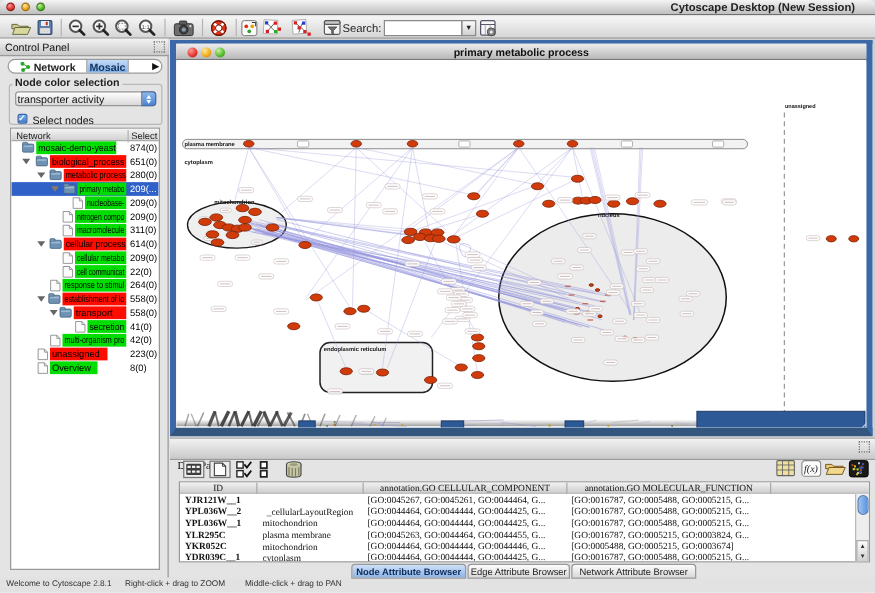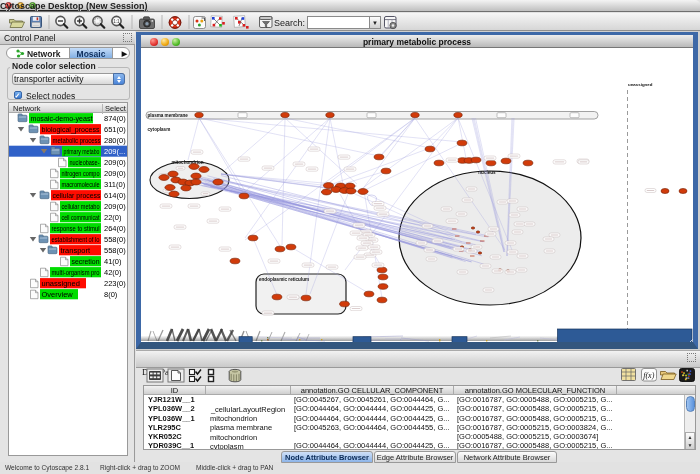--- a/index.html
+++ b/index.html
@@ -1,28 +1,28 @@
 <!DOCTYPE html>
 <html><head><meta charset="utf-8"><style>
 * { margin:0; padding:0; box-sizing:border-box; }
 html,body { width:700px; height:474px; font-family:"Liberation Sans",sans-serif; background:#e8e8e8; overflow:hidden; }
 #win { position:relative; width:700px; height:474px; background:#e2e2e2; }
 #titlebar { position:absolute; left:0; top:0; width:700px; height:12px; background:linear-gradient(#f4f4f4,#bfbfbf); border-bottom:1px solid #6f6f6f; border-radius:5px 5px 0 0; }
-#titlebar .t { position:absolute; left:0; right:16px; top:1px; text-align:left; font-size:9px; font-weight:bold; color:#222;text-decoration:underline; }
+#titlebar .t { position:absolute; left:0; right:16px; top:1px; text-align:right; font-size:9px; font-weight:bold; color:#222; }
 .light { position:absolute; top:2.2px; width:7px; height:7px; border-radius:50%; }
 #toolbar { position:absolute; left:0; top:13px; width:700px; height:18px; background:linear-gradient(#f6f6f6,#d6d6d6); border-bottom:1px solid #8e8e8e; }
 #searchbox { position:absolute; left:307px; top:2.5px; width:63px; height:13px; background:#fff; border:1px solid #8a8a8a; }
 #searchdrop { position:absolute; left:369px; top:2.5px; width:12px; height:13px; background:linear-gradient(#fcfcfc,#d0d0d0); border:1px solid #8a8a8a; font-size:6px; text-align:center; line-height:13px; color:#222; }
 
 #cpanel { position:absolute; left:0; top:31px; width:135px; height:431px; background:#e4e4e4; border-right:1px solid #9a9a9a; }
 #cphead { position:absolute; left:0; top:0; width:135px; height:14px; background:linear-gradient(#f2f2f2,#c9c9c9); border-bottom:1px solid #9a9a9a; font-size:8.5px; color:#111; padding:2px 0 0 4px; }
 #cphead .fl { position:absolute; right:3px; top:2px; width:9px; height:9px; border:1px dotted #777; }
 #tabs { position:absolute; left:6px; top:16px; width:124px; height:12px; background:#fff; border:1px solid #9a9a9a; border-radius:6px; overflow:hidden; font-size:8.5px; font-weight:bold; }
 #tabs .seg1 { position:absolute; left:0; top:0; width:62px; height:12px; color:#222; text-align:center; line-height:12px; }
-#tabs .seg2 { position:absolute; left:62px; top:0; width:44px; height:12px; background:linear-gradient(#c4dcf8,#76a7e0); color:#10305e; text-align:center; line-height:12px; border-left:1px solid #9a9a9a; border-right:1px solid #9a9a9a; }
+#tabs .seg2 { position:absolute; left:62px; top:0; width:34px; height:12px; background:linear-gradient(#c4dcf8,#76a7e0); color:#10305e; text-align:center; line-height:12px; border-left:1px solid #9a9a9a; border-right:1px solid #9a9a9a; }
 #tabs .seg3 { position:absolute; left:111px; top:0; width:13px; height:12px; color:#111; text-align:center; line-height:11px; font-size:7px; }
 #groupbox { position:absolute; left:7px; top:36px; width:123px; height:33px; border:1px solid #b8b8b8; border-radius:3px; }
 #grouplabel { position:absolute; left:10px; top:30px; font-size:8.5px; font-weight:bold; color:#222; background:#e4e4e4; padding:0 2px; }
 #combo { position:absolute; left:12px; top:42px; width:113px; height:12px; background:linear-gradient(#ffffff,#d8d8d8); border:1px solid #999; border-radius:3px; font-size:8.5px; color:#111; padding-left:1px; line-height:11px; }
 #combocap { position:absolute; right:-1px; top:-1px; width:12px; height:12px; background:linear-gradient(#8cb8ee,#4a84d8); border:1px solid #4a6fa5; border-radius:0 3px 3px 0; }
 #combocap:before { content:""; position:absolute; left:3.2px; top:1.5px; border-left:2.8px solid transparent; border-right:2.8px solid transparent; border-bottom:3.5px solid #fff; }
 #combocap:after { content:""; position:absolute; left:3.2px; bottom:1.5px; border-left:2.8px solid transparent; border-right:2.8px solid transparent; border-top:3.5px solid #fff; }
 #cbox { position:absolute; left:13.5px; top:59.5px; width:8px; height:8px; background:linear-gradient(#7ab2ef,#3a78d0); border:1px solid #3565a8; border-radius:2px; color:#fff; font-size:7px; font-weight:bold; line-height:8px; text-align:center; }
 #cblabel { position:absolute; left:26px; top:60px; font-size:8.5px; color:#111; }
 #treebox { position:absolute; left:8px; top:71px; width:120px; height:354px; background:#fff; border:1px solid #999; overflow:hidden; }
@@ -35,21 +35,21 @@
 #ifbar { position:absolute; left:0; top:0; width:552px; height:13px; background:linear-gradient(#ededed,#b9b9b9); border-bottom:1px solid #777; }
 #ifbar .t { position:absolute; left:0; right:0; top:1.5px; text-align:center; font-weight:bold; font-size:8.5px; color:#111; }
 .slight { position:absolute; top:2.5px; width:8px; height:8px; border-radius:50%; }
 #canvas { position:absolute; left:0; top:14px; width:552px; height:293px; background:#fff; overflow:hidden; }
 
 #dpanel { position:absolute; left:136px; top:350px; width:564px; height:112px; background:#e4e4e4; }
 #dphead { position:absolute; left:0; top:0; width:564px; height:12px; background:linear-gradient(#f2f2f2,#c9c9c9); border-top:1px solid #aaa; border-bottom:1px solid #9a9a9a; font-size:8.5px; color:#111; padding:16px 0 0 6px;font-family:Liberation Serif, serif; }
 #dphead .fl { position:absolute; right:4px; top:1.5px; width:9px; height:9px; border:1px dotted #777; }
 #dtable { position:absolute; left:7px; top:35px; width:553px; height:65px; background:#fff; border:1px solid #999; overflow:hidden; font-size:7.5px; }
 #dthead { position:absolute; left:0; top:0; width:553px; height:9.2px; background:linear-gradient(#f2f2f2,#cfcfcf); border-bottom:1px solid #aaa; color:#111; }
-#dthead span, .trow span { position:absolute; top:0; white-space:nowrap; overflow:hidden; }
+#dthead span, .trow span { position:absolute; top:0; white-space:nowrap; overflow:hidden;font-family:Liberation Serif, serif; }
 .c1 { left:4px; width:60px; } .c2 { left:66px; width:82px;margin-top:19px; } .c3 { left:150px; width:160px; } .c4 { left:313px; width:158px; }
 #dthead .c1 { left:0; width:61px; text-align:center; }
 #dthead .c2 { left:62px; width:84px; text-align:center; }
 #dthead .c3 { left:147px; width:162px; text-align:center; }
 #dthead .c4 { left:310px; width:162px; text-align:center; }
 .hdiv { position:absolute; top:0; height:9.2px; width:1px; background:#aaa; }
 .trow { position:absolute; left:0; width:553px; height:9.2px; line-height:9.2px; color:#111;padding-left:25px; }
 #vscroll { position:absolute; right:0px; top:9.2px; width:11px; height:54.8px; background:#eee; border-left:1px solid #bbb; }
 #vthumb { position:absolute; left:1px; top:1px; width:9px; height:16px; border-radius:4.5px; background:linear-gradient(90deg,#9ec3f0,#5b93dd); border:1px solid #5580b8; }
 #varrows { position:absolute; left:0px; bottom:0; width:10px; height:18px; background:linear-gradient(#fdfdfd,#cfcfcf); border:1px solid #aaa; }
@@ -844,20 +844,21 @@
         </div>
         <div class="trow" style="top:36.8px">
           <span class="c1"><b>YLR295C</b></span>
           <span class="c2">cytoplasm</span>
           <span class="c3">[GO:0045263, GO:0044464, GO:0044455, G...</span>
           <span class="c4">[GO:0016787, GO:0005215, GO:0003824, G...</span>
         </div>
         <div class="trow" style="top:46.0px">
           <span class="c1"><b>YKR052C</b></span>
           <span class="c2">cytoplasm</span>
+          <span class="c3">[GO:0044464, GO:0044444, GO:0044446, G...</span>
           <span class="c4">[GO:0005488, GO:0005215, GO:0003674]</span>
         </div>
         <div class="trow" style="top:55.2px">
           <span class="c1"><b>YDR039C__1</b></span>
           <span class="c2">mitochondrion</span>
           <span class="c3">[GO:0044464, GO:0044444, GO:0044425, G...</span>
           <span class="c4">[GO:0016787, GO:0005488, GO:0005215, G...</span>
         </div>
    <div id="vscroll">
           <div id="vthumb"></div>

